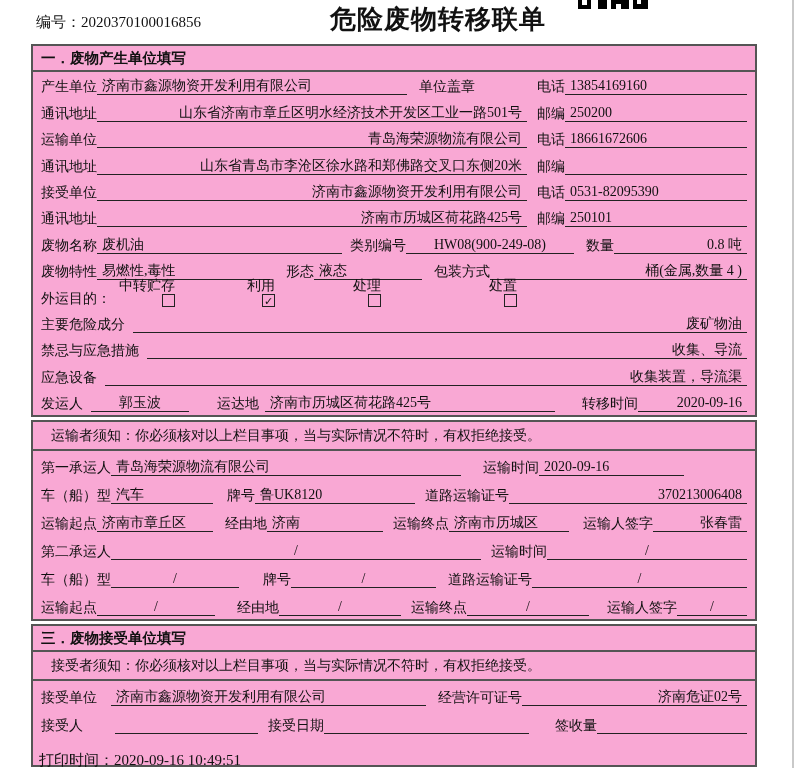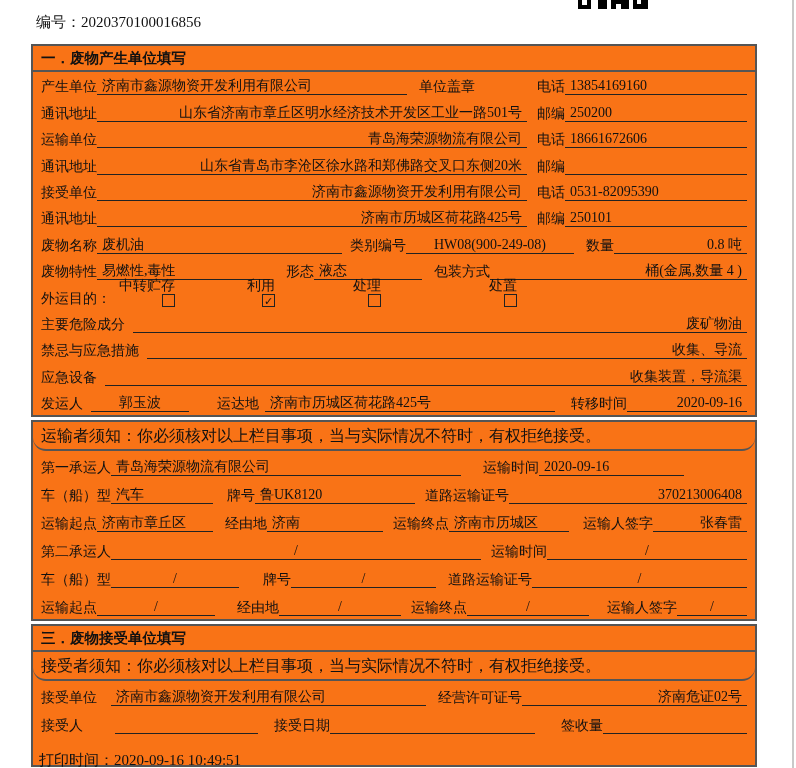--- a/index.html
+++ b/index.html
@@ -4,24 +4,24 @@
 <style>
   html,body{margin:0;padding:0;background:#fff;}
   .sheet{position:relative;width:796px;height:768px;background:#fff;overflow:hidden;
          font-family:"Liberation Serif","DejaVu Serif",serif;color:#111;}
   .hdr-serial{position:absolute;left:36px;top:13px;font-size:15px;white-space:nowrap;}
   .hdr-title{position:absolute;left:330px;top:2px;font-size:26px;font-weight:bold;letter-spacing:1px;
              font-family:"Liberation Sans","DejaVu Sans",sans-serif;white-space:nowrap;}
   .qr{position:absolute;left:578px;top:0;}
   .edge{position:absolute;right:2px;top:0;height:100%;width:2px;background:#c9c9c9;}
   .form{position:absolute;left:31px;top:44px;width:726px;}
-  .box{border:2px solid #555;margin-bottom:3px;background:#f97316;}
+  .box{border:2px solid #555;margin-bottom:3px;background:#f9a8d4;}
   .sec-title{font-weight:bold;font-size:14.5px;line-height:24px;height:24px;padding-left:8px;
              border-bottom:2px solid #555;font-family:"Liberation Sans","DejaVu Sans",sans-serif;}
-  .notice{font-size:16px;line-height:27px;height:27px;padding-left:8px;border-bottom:2px solid #555;white-space:nowrap;border-radius:13px;}
+  .notice{font-size:14px;line-height:27px;height:27px;padding-left:18px;border-bottom:2px solid #555;white-space:nowrap;}
   .row{display:flex;align-items:flex-end;height:23.4px;padding:0 8px 3px 8px;font-size:14px;}
   .s2 .row,.s3 .row{height:25px;}
   .lbl{white-space:nowrap;line-height:16px;}
   .val{border-bottom:1px solid #222;line-height:16px;padding:0 5px;white-space:nowrap;}
   .fill{flex:1 1 auto;text-align:right;}
   .ctr{text-align:center;}
   .opt{display:flex;align-items:flex-end;flex-direction:column;}
   .cb{display:inline-block;width:13px;height:13px;border:1px solid #222;margin-left:7px;
       font-size:11px;line-height:12px;text-align:center;box-sizing:border-box;}
   .ftr{position:absolute;left:39px;top:751px;font-size:15px;white-space:nowrap;}
@@ -37,20 +37,21 @@
     <rect x="20" y="0" width="9" height="9" fill="#000"></rect>
     <rect x="33" y="0" width="18" height="9" fill="#000"></rect>
     <rect x="38" y="4" width="5" height="5" fill="#fff"></rect>
     <rect x="55" y="0" width="15" height="9" fill="#000"></rect>
     <rect x="59" y="0" width="4" height="4" fill="#fff"></rect>
   </svg>
 
   <div class="hdr-serial">
     <span>编号：</span><span>2020370100016856</span>
   </div>
+  <div class="hdr-title">危险废物转移联单</div>
   <div class="edge"></div>
 
   <div class="form">
 
     <div class="box s1">
       <div class="sec-title">一．废物产生单位填写</div>
 
       <div class="row">
         <span class="lbl">产生单位</span>
         <span class="val" style="width:300px">济南市鑫源物资开发利用有限公司</span>
@@ -145,21 +146,21 @@
       <div class="row">
         <span class="lbl">应急设备</span>
         <span class="val fill" style="margin-left:8px">收集装置，导流渠</span>
       </div>
 
       <div class="row">
         <span class="lbl">发运人</span>
         <span class="val ctr" style="width:88px;margin-left:8px">郭玉波</span>
         <span class="lbl" style="margin-left:28px">运达地</span>
         <span class="val" style="width:280px;margin-left:6px">济南市历城区荷花路425号</span>
-        <span class="lbl" style="margin-left:16px">转移时间</span>
+        <span class="lbl" style="margin-left:27px">转移时间</span>
         <span class="val fill">2020-09-16</span>
       </div>
     </div>
 
     <div class="box s2">
       <div class="notice">运输者须知：你必须核对以上栏目事项，当与实际情况不符时，有权拒绝接受。</div>
 
       <div class="row">
         <span class="lbl">第一承运人</span>
         <span class="val" style="width:340px">青岛海荣源物流有限公司</span>
@@ -222,21 +223,21 @@
       <div class="row">
         <span class="lbl">接受单位</span>
         <span class="val" style="width:305px;margin-left:14px">济南市鑫源物资开发利用有限公司</span>
         <span class="lbl" style="margin-left:12px">经营许可证号</span>
         <span class="val fill">济南危证02号</span>
       </div>
 
       <div class="row">
         <span class="lbl">接受人</span>
         <span class="val" style="width:133px;margin-left:32px"></span>
-        <span class="lbl" style="margin-left:16px">接受日期</span>
+        <span class="lbl" style="margin-left:10px">接受日期</span>
         <span class="val" style="width:195px"></span>
         <span class="lbl" style="margin-left:26px">签收量</span>
         <span class="val fill"></span>
       </div>
 
       <div class="row">
         
         
         
         

